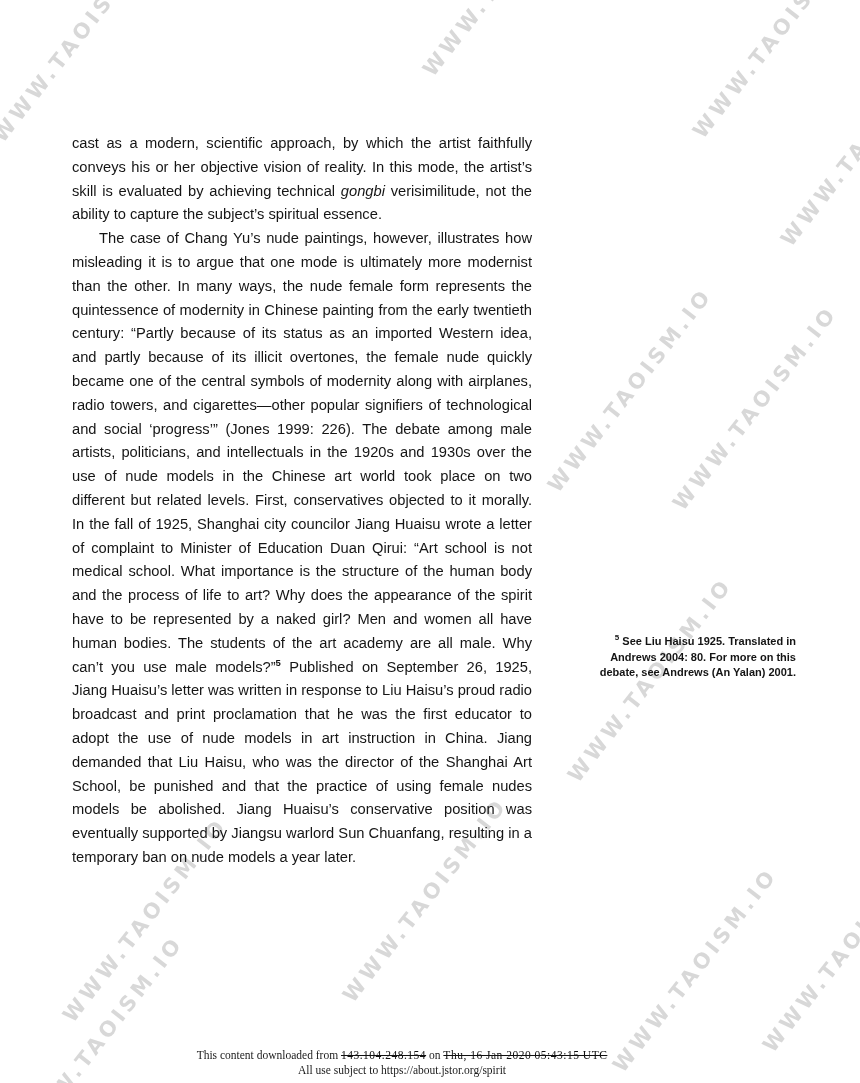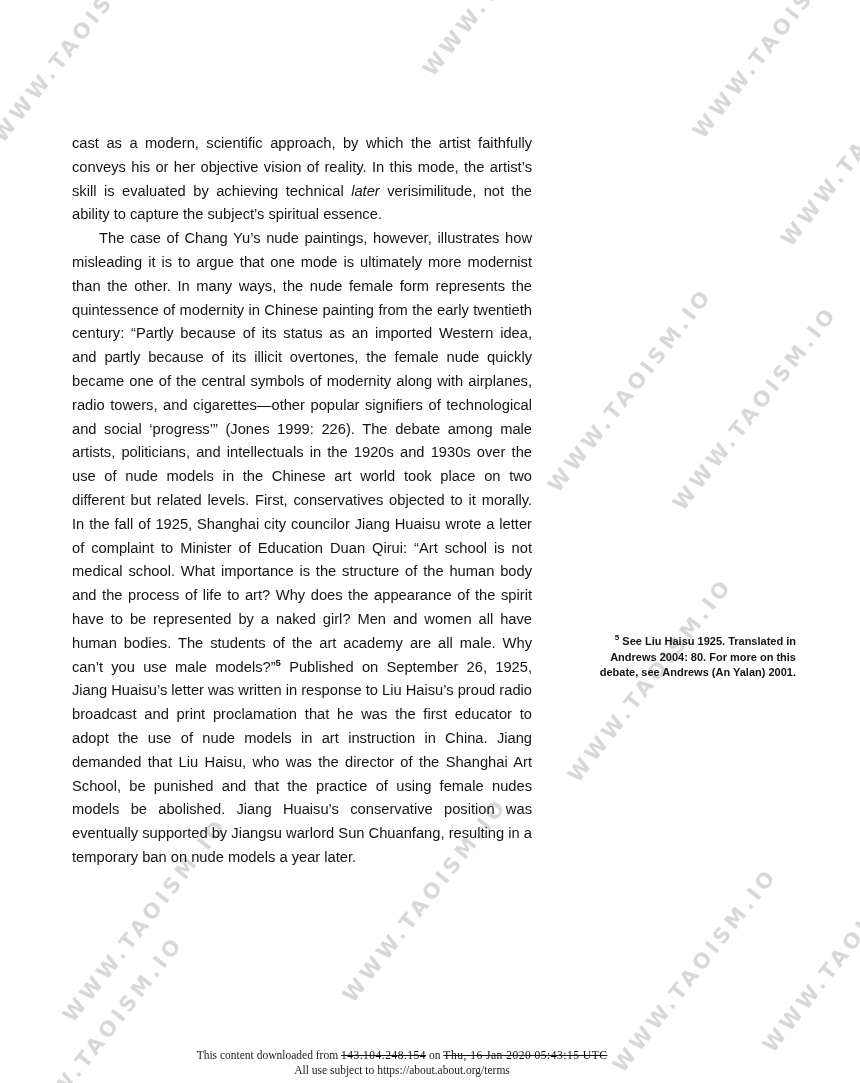--- a/index.html
+++ b/index.html
@@ -124,27 +124,27 @@
   <span class="wm wm5">WWW.TAOISM.IO</span>
   <span class="wm wm6">WWW.TAOISM.IO</span>
   <span class="wm wm7">WWW.TAOISM.IO</span>
   <span class="wm wm8">WWW.TAOISM.IO</span>
   <span class="wm wm9">WWW.TAOISM.IO</span>
   <span class="wm wm10">WWW.TAOISM.IO</span>
   <span class="wm wm11">WWW.TAOISM.IO</span>
   <span class="wm wm12">WWW.TAOISM.IO</span>
 
   <div class="body-text">
-    <p><span>cast as a modern, scientific approach, by which the artist faithfully conveys his or her objective vision of reality. In this mode, the artist’s skill is evaluated by achieving technical </span><em>later</em><span> verisimilitude, not the ability to capture the subject’s spiritual essence.</span></p>
+    <p><span>cast as a modern, scientific approach, by which the artist faithfully conveys his or her objective vision of reality. In this mode, the artist’s skill is evaluated by achieving technical </span><em>gongbi</em><span> verisimilitude, not the ability to capture the subject’s spiritual essence.</span></p>
     <p class="indent"><span>The case of Chang Yu’s nude paintings, however, illustrates how misleading it is to argue that one mode is ultimately more modernist than the other. In many ways, the nude female form represents the quintessence of modernity in Chinese painting from the early twentieth century: “Partly because of its status as an imported Western idea, and partly because of its illicit overtones, the female nude quickly became one of the central symbols of modernity along with airplanes, radio towers, and cigarettes—other popular signifiers of technological and social ‘progress’” (Jones 1999: 226). The debate among male artists, politicians, and intellectuals in the 1920s and 1930s over the use of nude models in the Chinese art world took place on two different but related levels. First, conservatives objected to it morally. In the fall of 1925, Shanghai city councilor Jiang Huaisu wrote a letter of complaint to Minister of Education Duan Qirui: “Art school is not medical school. What importance is the structure of the human body and the process of life to art? Why does the appearance of the spirit have to be represented by a naked girl? Men and women all have human bodies. The students of the art academy are all male. Why can’t you use male models?”</span><sup class="fnref">5</sup><span> Published on September 26, 1925, Jiang Huaisu’s letter was written in response to Liu Haisu’s proud radio broadcast and print proclamation that he was the first educator to adopt the use of nude models in art instruction in China. Jiang demanded that Liu Haisu, who was the director of the Shanghai Art School, be punished and that the practice of using female nudes models be abolished. Jiang Huaisu’s conservative position was eventually supported by Jiangsu warlord Sun Chuanfang, resulting in a temporary ban on nude models a year later.</span></p>
   </div>
 
   <div class="footnote">
     <sup>5</sup><span> See Liu Haisu 1925. Translated in Andrews 2004: 80. For more on this debate, see Andrews (An Yalan) 2001.</span>
   </div>
 
 
   <div class="jstor">
     <div><span>This content downloaded from </span><span class="redacted">143.104.248.154</span><span> on </span><span class="redacted">Thu, 16 Jan 2020 05:43:15 UTC</span></div>
-    <div>All use subject to https://about.about.org/terms</div>
+    <div>All use subject to https://about.jstor.org/spirit</div>
   </div>
 
 </div>
 
 </body></html>

